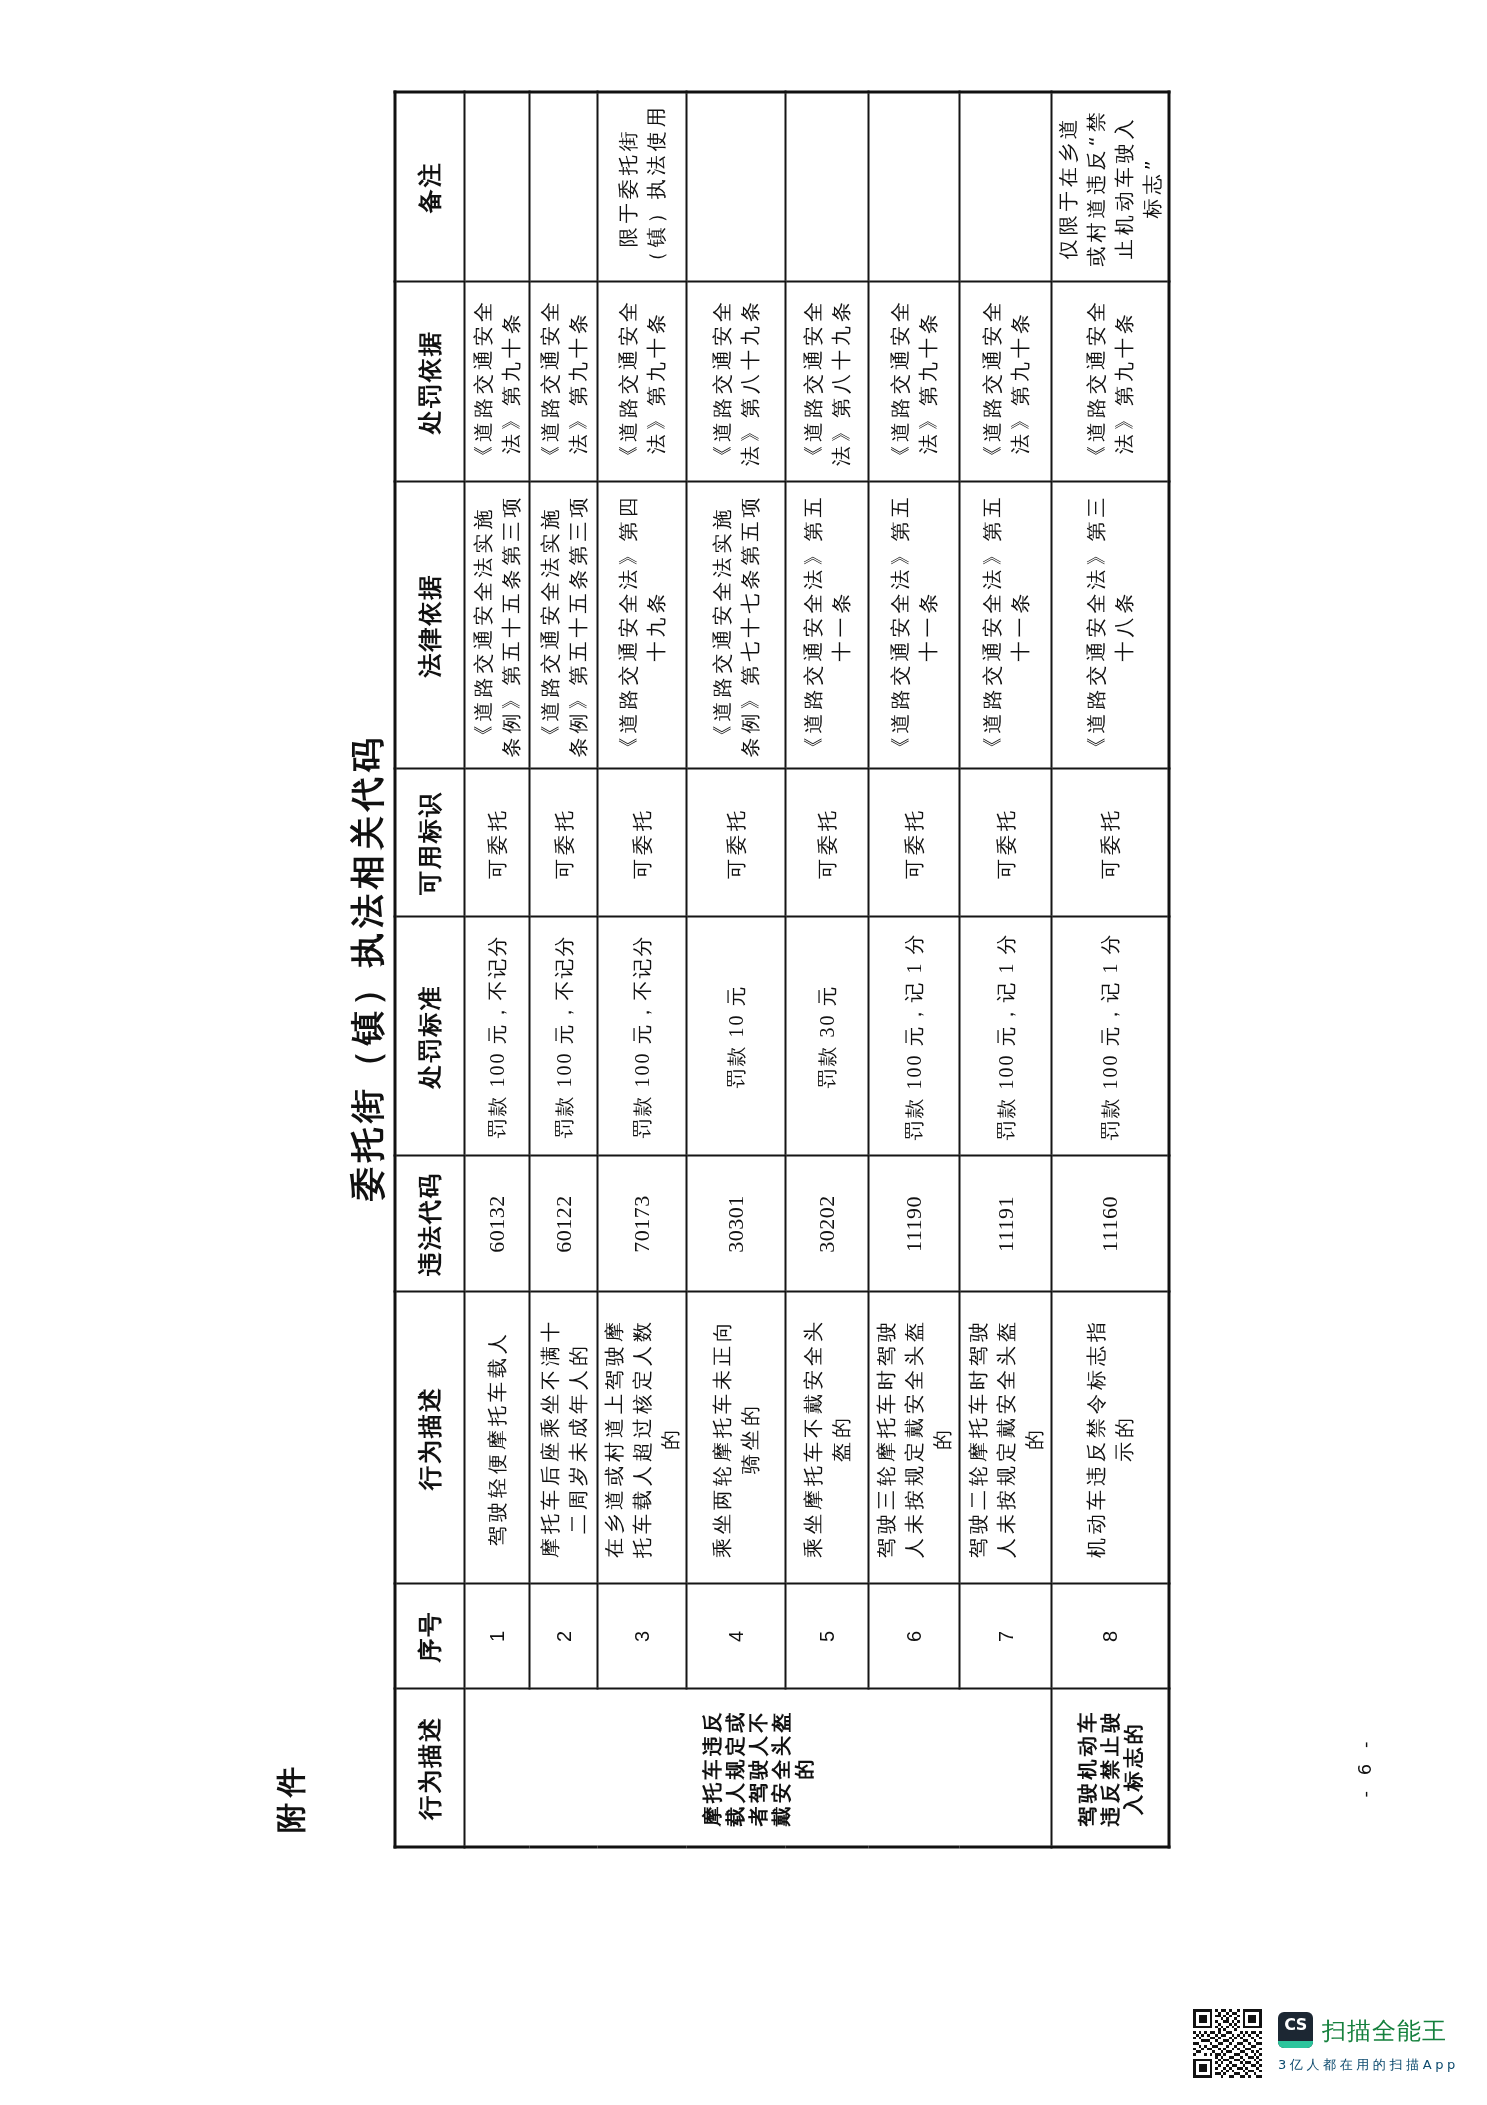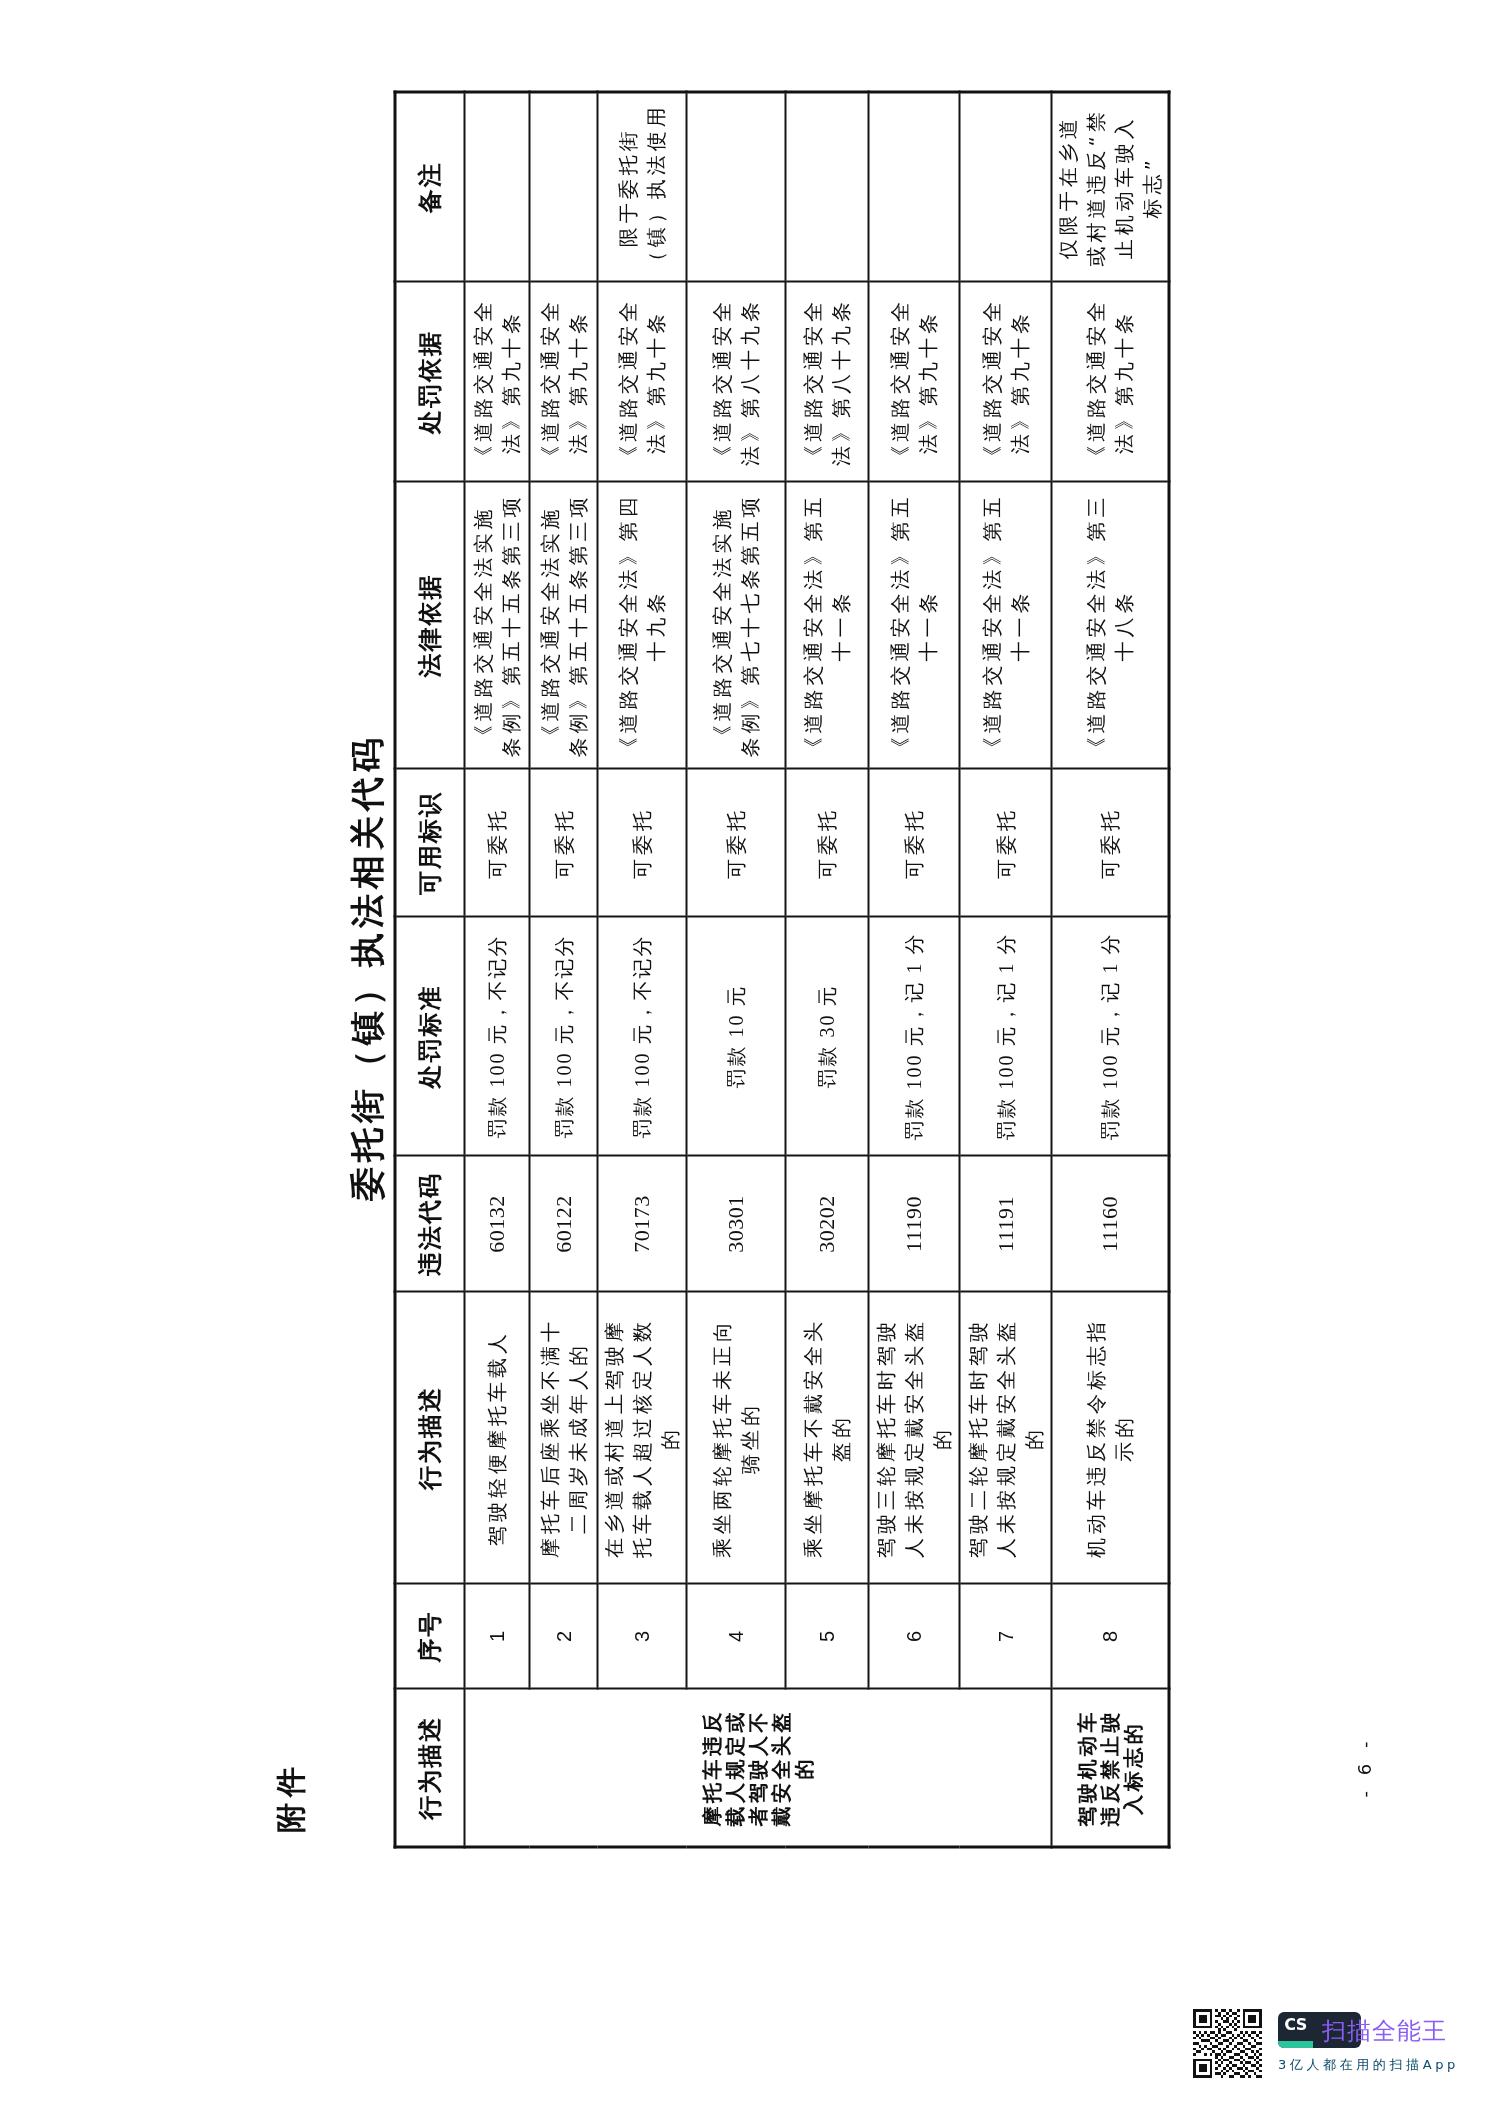--- a/index.html
+++ b/index.html
@@ -30,26 +30,26 @@
     td.group { font-size: 20px; letter-spacing: 3.5px; line-height: 23px; font-weight: bold; }
     td.num { font-family: "Liberation Sans", sans-serif; letter-spacing: 0; font-size: 20px; }
     td.code { font-family: "Liberation Serif", serif; letter-spacing: 0.5px; font-size: 22px; }
     td.penalty { font-family: "Liberation Serif", serif; letter-spacing: 2px; }
     tr.rh { height: 69px; } tr.r1 { height: 65px; } tr.r2 { height: 68px; } tr.r3 { height: 89px; }
     tr.r4 { height: 99px; } tr.r5 { height: 83px; } tr.r6 { height: 91px; } tr.r7 { height: 92px; }
     tr.r8 { height: 118px; }
 
     .wm-qr { position: absolute; left: 1193px; top: 2009px; width: 69px; height: 69px; }
     .wm-logo { position: absolute; left: 1278px; top: 2012px; width: 35px; height: 36px;
-      background: #1c2733; border-radius: 6px; overflow: hidden; padding-left: 48px; }
+      background: #1c2733; border-radius: 6px; overflow: hidden; }
     .wm-logo-text { position: absolute; left: 0; top: 3px; width: 35px; text-align: center;
       color: #fff; font-family: "DejaVu Sans", sans-serif; font-weight: bold; font-size: 16px; letter-spacing: -0.5px; }
     .wm-logo-strip { position: absolute; left: 0; bottom: 0; width: 35px; height: 7px; background: #2cc49c; }
     .wm-name { position: absolute; left: 1322px; top: 2015px; font-size: 24px; line-height: 32px;
-      color: #8b5cf6; letter-spacing: 1px; }
+      color: #15803d; letter-spacing: 1px; }
     .wm-slogan { position: absolute; left: 1278px; top: 2056px; font-size: 13px; line-height: 18px;
       color: #0c4a6e; letter-spacing: 3.6px; }
   </style>
 </head>
 <body>
 
 <div class="rot attach-label">附件</div>
 <div class="rot doc-title">委托街（镇）执法相关代码</div>
 <div class="rot page-num">- 6 -</div>
 

